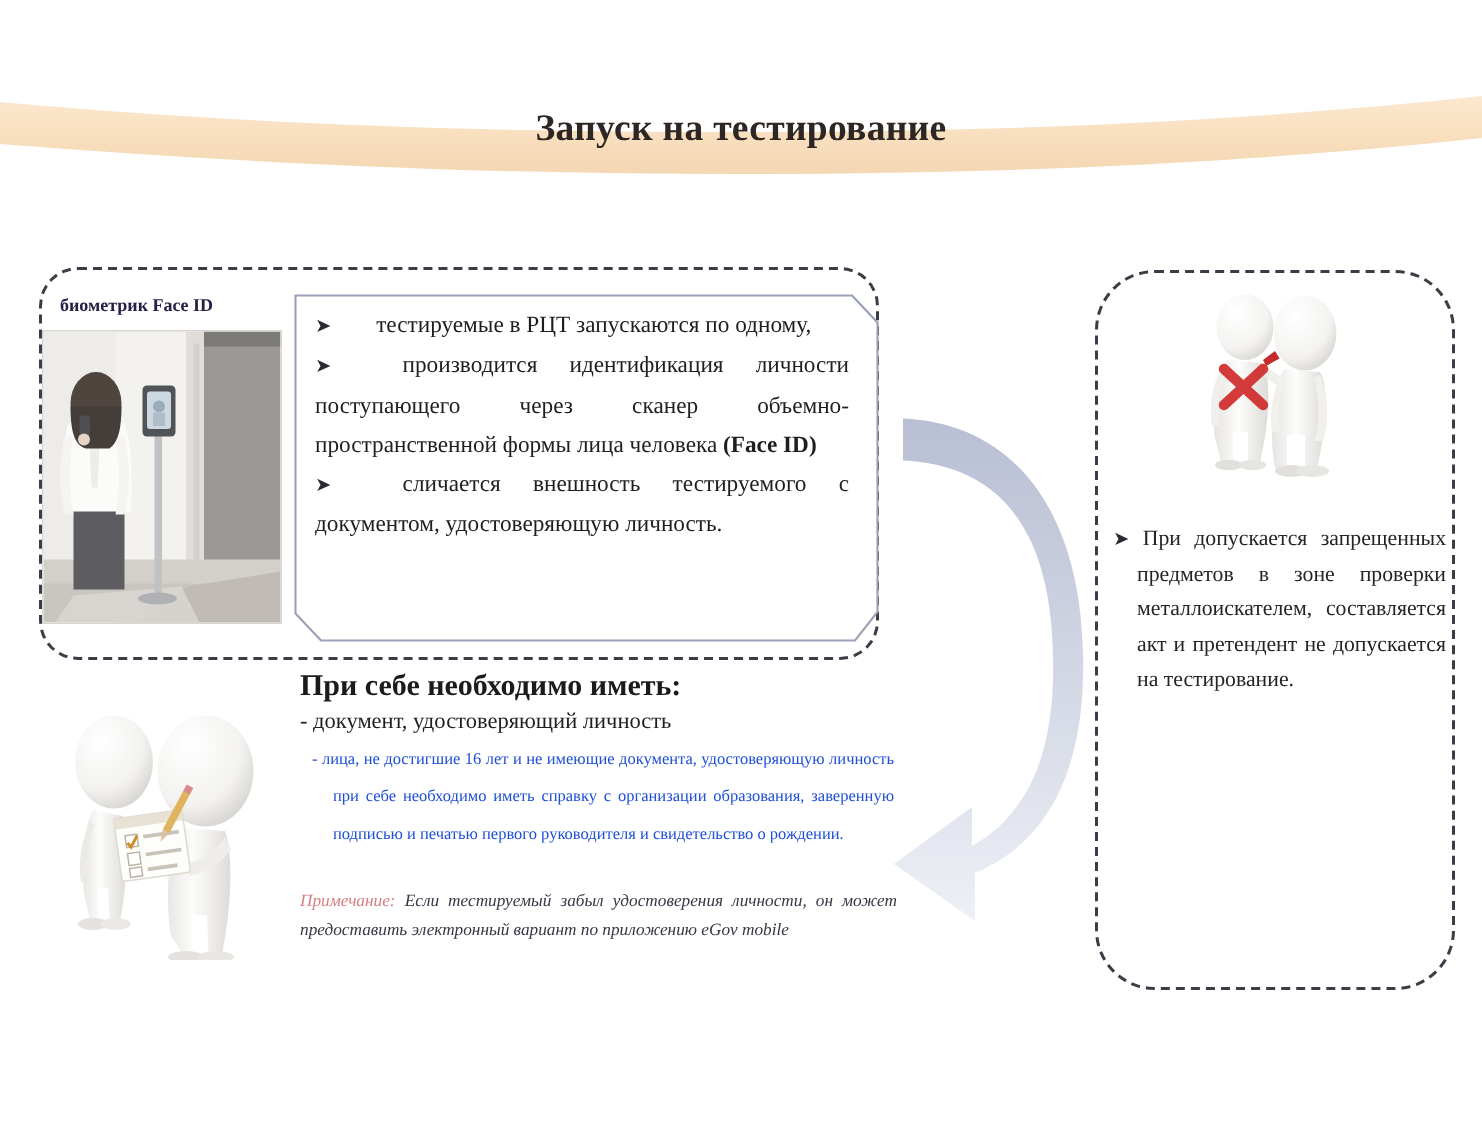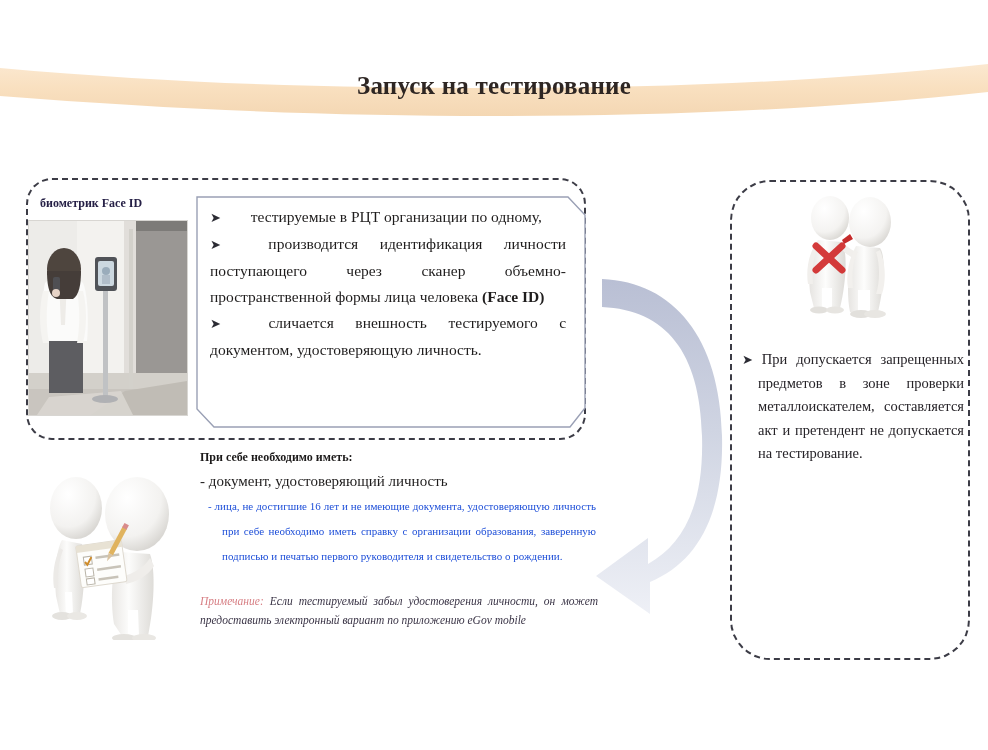--- a/index.html
+++ b/index.html
@@ -121,21 +121,21 @@
   }
 
   
   #mid-text {
     position: absolute;
     left: 200px;
     top: 446px;
     width: 396px;
   }
   #mid-text .heading {
-    font-size: 12px;
+    font-size: 20px;
     font-weight: bold;
     color: #1c1a1a;
     margin: 0 0 2px 0;
     line-height: 22px;
   }
   #mid-text .line-dash {
     font-size: 15px;
     line-height: 23px;
     margin: 0 0 1px 0;
     color: #1f1d1d;
@@ -273,21 +273,21 @@
     </svg>
   </div>
 
   <div id="callout">
     <svg class="bubble-svg" width="390" height="232" viewBox="0 0 390 232">
       <path d="M1,1 L372,1 L389,19 L389,212 L374,231 L18,231 L1,213 Z" fill="#ffffff" stroke="#9aa0b5" stroke-width="1.4"></path>
     </svg>
     <div class="bubble-text">
       <div>
         <span class="arrow-mark">➤</span>
-        <span class="ind"></span><span>тестируемые в РЦТ организации по одному,</span>
+        <span class="ind"></span><span>тестируемые в РЦТ запускаются по одному,</span>
       </div>
       <div>
         <span class="arrow-mark">➤</span>
         <span class="ind"></span><span>производится идентификация личности поступающего через сканер объемно-пространственной формы лица человека <b>(Face ID)</b></span>
       </div>
       <div>
         <span class="arrow-mark">➤</span>
         <span class="ind"></span><span>сличается внешность тестируемого с документом, удостоверяющую личность.</span>
       </div>
     </div>

